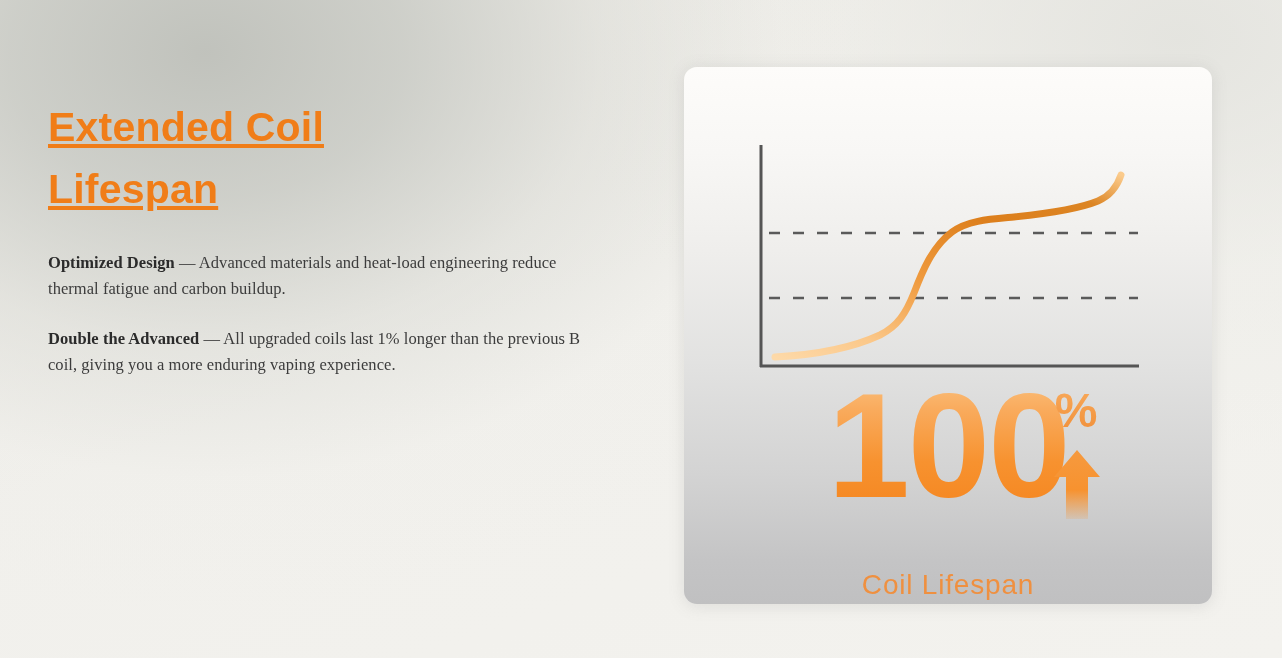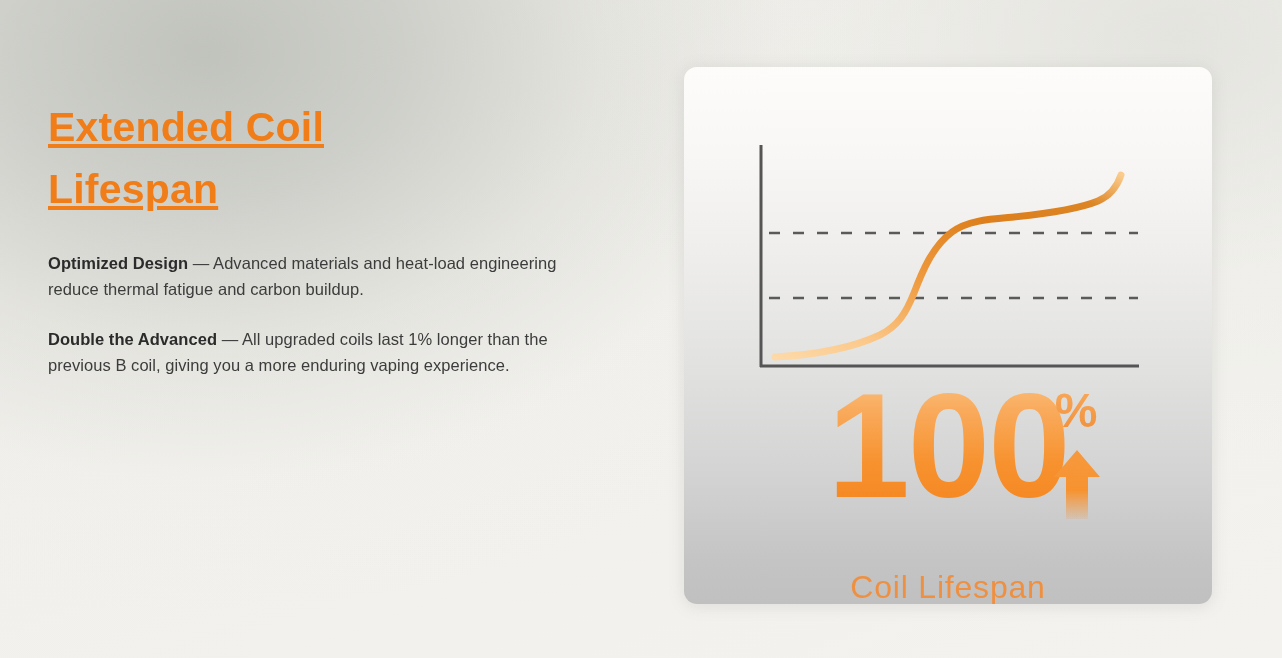--- a/index.html
+++ b/index.html
@@ -54,20 +54,21 @@
     text-decoration: underline;
   }
 
   .para {
     color: #3c3c3c;
     font-size: 16.5px;
     line-height: 26px;
     letter-spacing: 0.05px;
     margin-bottom: 24px;
     max-width: 540px;
+    font-family: Liberation Serif, serif;
   }
   .para .lead { font-weight: 700; color: #2b2b2b; }
 
   
   #feature-card {
     position: absolute;
     left: 684px;
     top: 67px;
     width: 528px;
     height: 537px;
@@ -110,21 +111,21 @@
     height: 150px;
   }
 
   #stat-caption {
     position: absolute;
     left: 0;
     top: 190px;
     width: 528px;
     text-align: center;
     color: #ef9040;
-    font-size: 32px;
+    font-size: 28px;
     font-weight: 400;
     letter-spacing: 0.8px;
   }
 </style>
 </head>
 <body>
 
 <div id="page">
 
   <div id="left-col">

